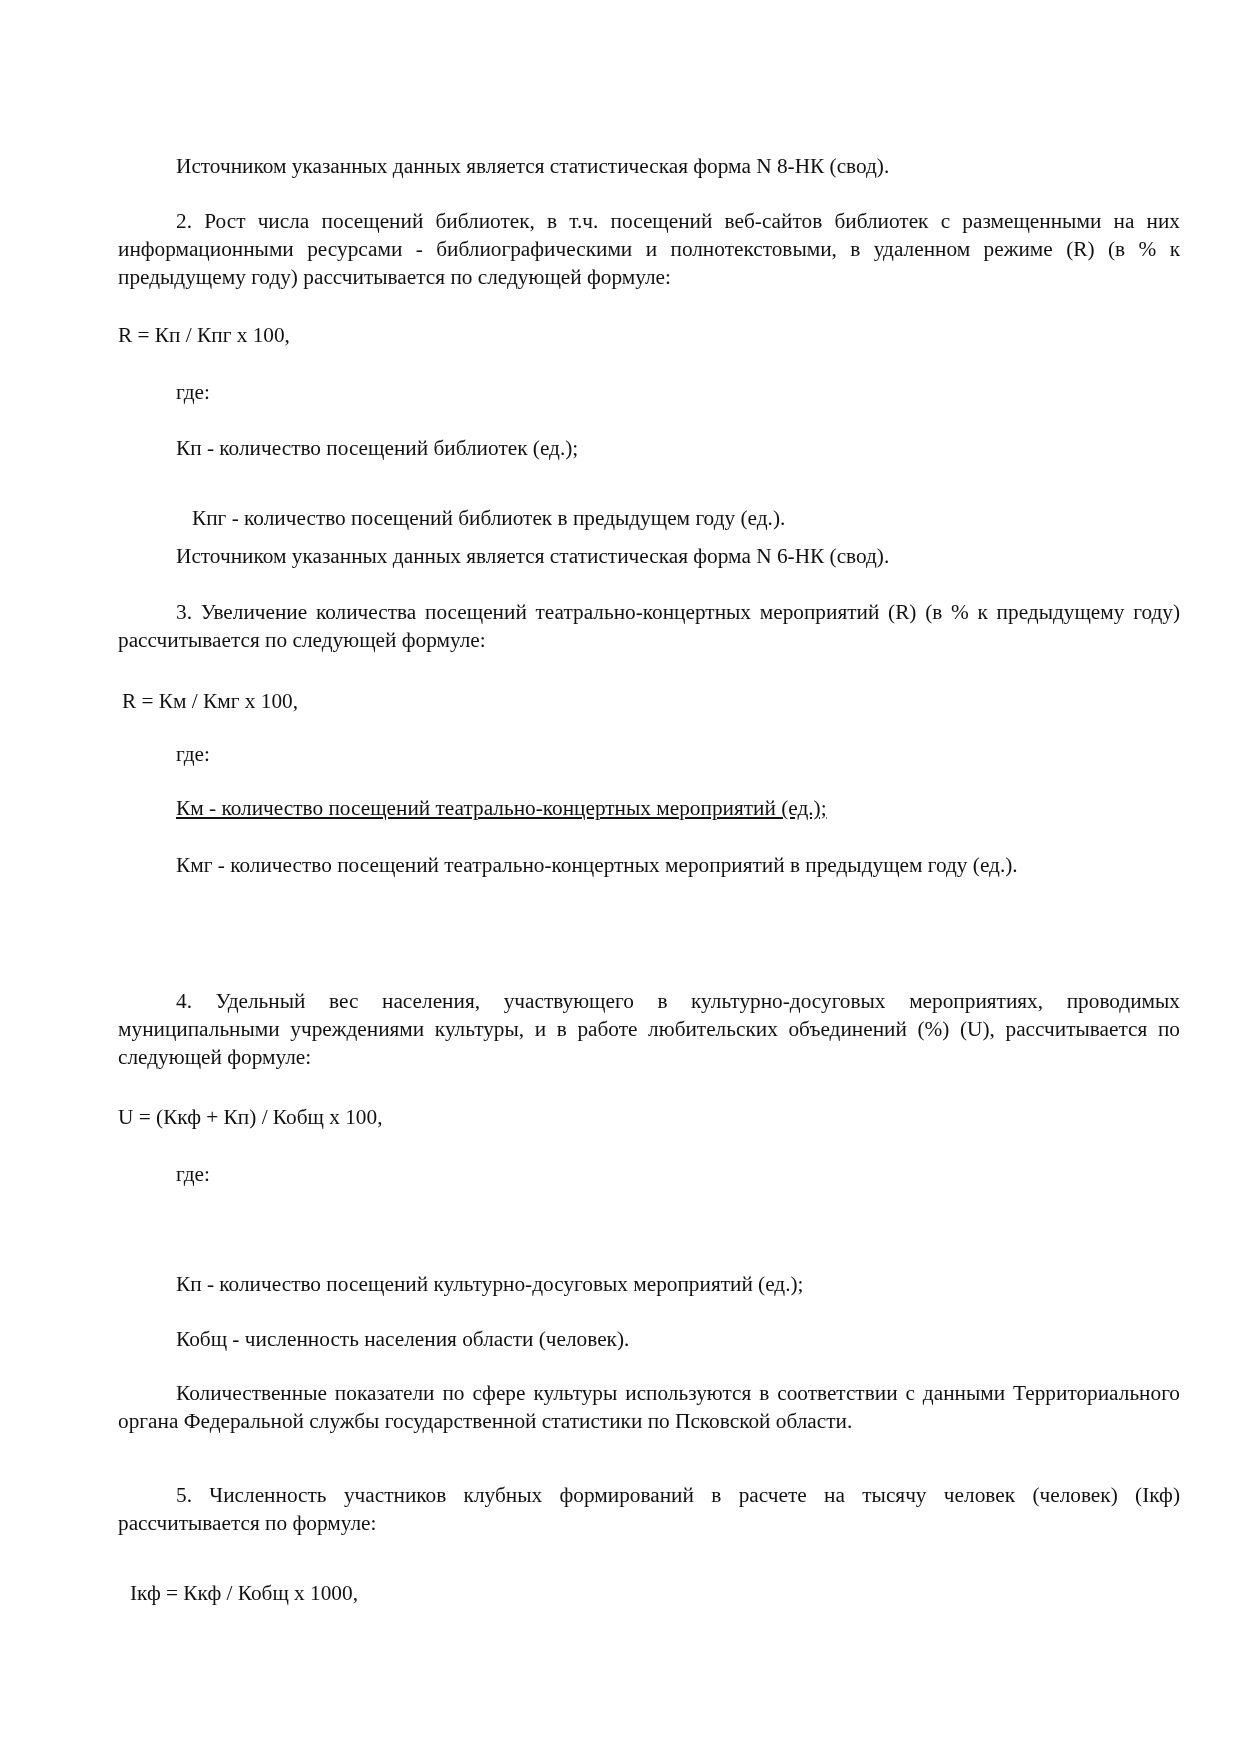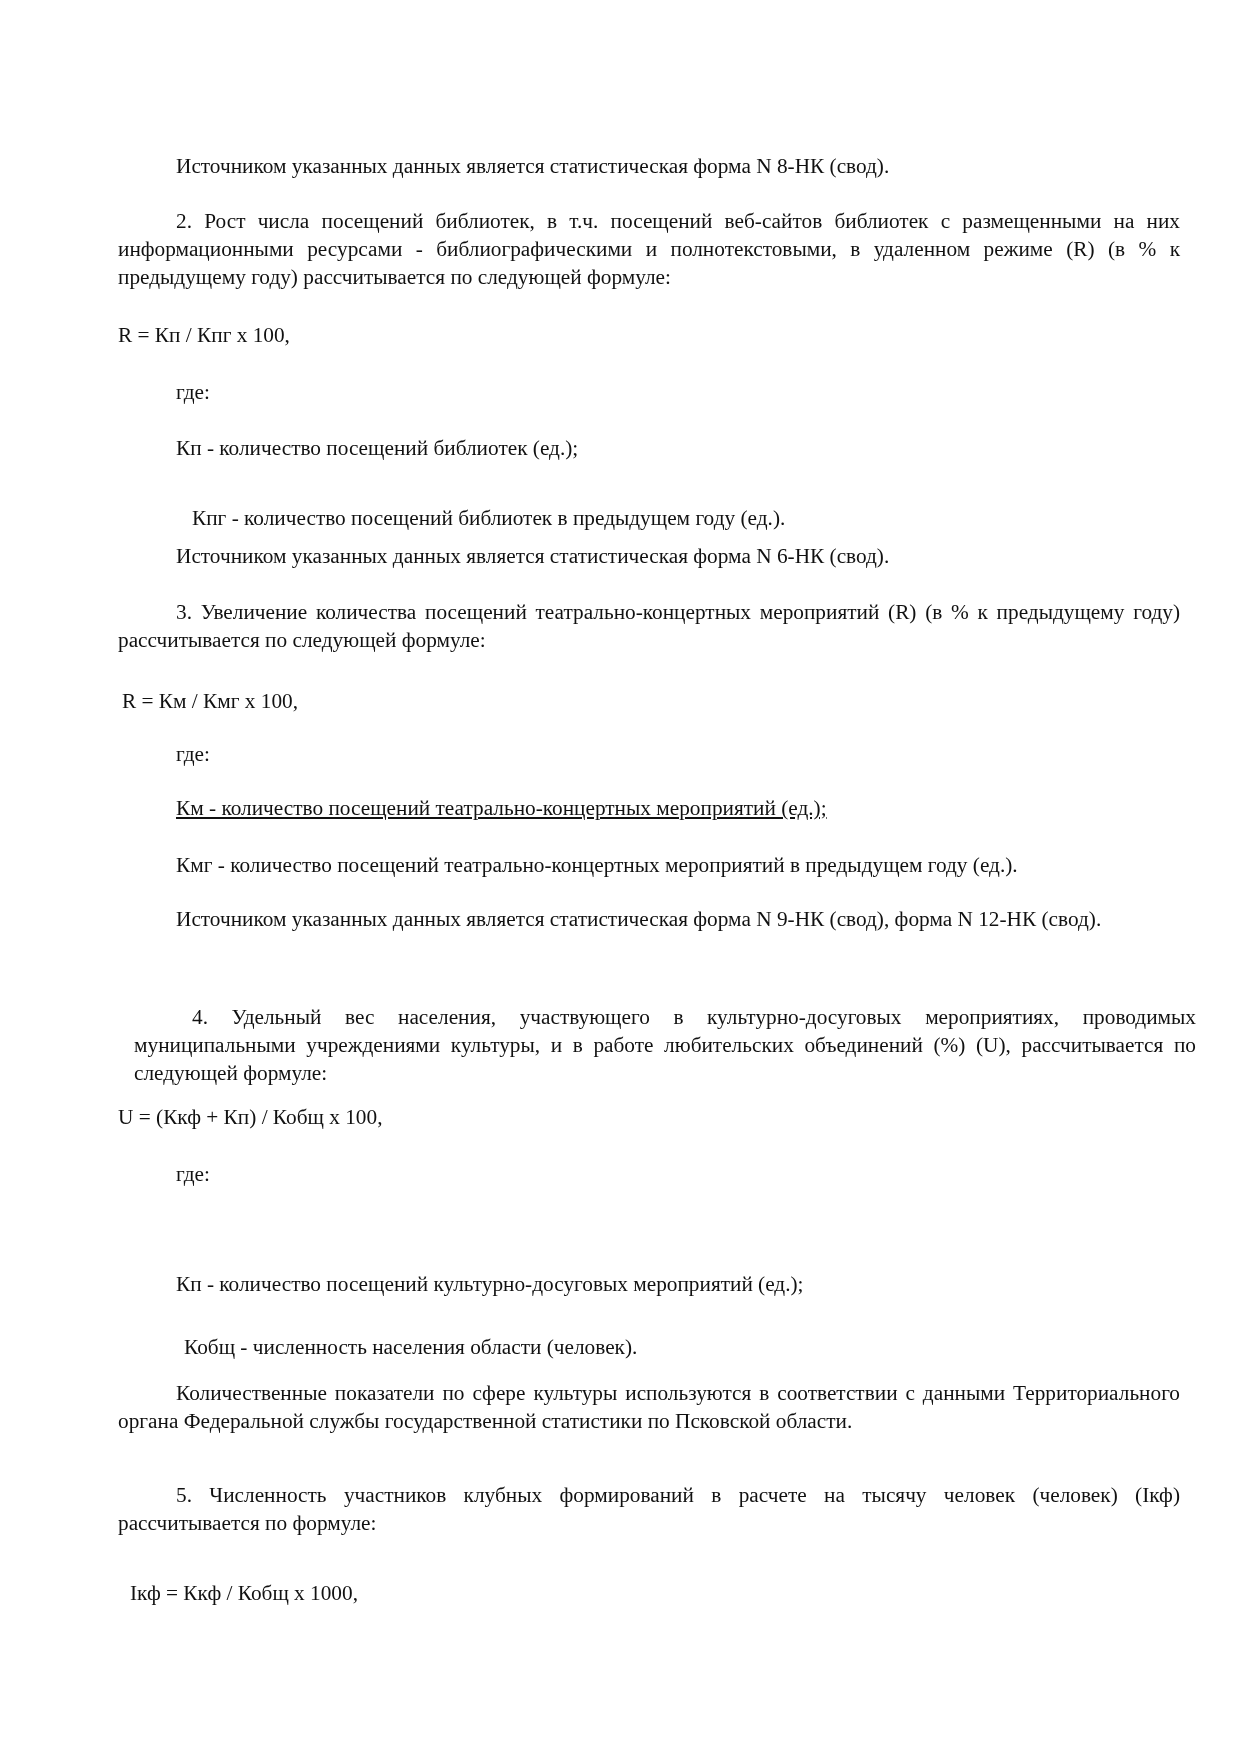--- a/index.html
+++ b/index.html
@@ -21,22 +21,21 @@
   <p class="blk formula" style="top:321px;margin:0;">R = Кп / Кпг х 100,</p>
   <p class="blk lbl" style="top:378px;margin:0;">где:</p>
   <p class="blk lbl" style="top:434px;margin:0;">Кп - количество посещений библиотек (ед.);</p>
   <p class="blk lbl" style="top:488px;margin:16px;">Кпг - количество посещений библиотек в предыдущем году (ед.).</p>
   <p class="blk ind" style="top:542px;margin:0;">Источником указанных данных является статистическая форма N 6-НК (свод).</p>
   <p class="blk ind" style="top:598px;margin:0;">3. Увеличение количества посещений театрально-концертных мероприятий (R) (в % к предыдущему году) рассчитывается по следующей формуле:</p>
   <p class="blk formula" style="top:683px;margin:4px;">R = Км / Кмг х 100,</p>
   <p class="blk lbl" style="top:740px;margin:0;">где:</p>
   <p class="blk lbl" style="top:794px;margin:0;text-decoration:underline;">Км - количество посещений театрально-концертных мероприятий (ед.);</p>
   <p class="blk lbl" style="top:851px;margin:0;">Кмг - количество посещений театрально-концертных мероприятий в предыдущем году (ед.).</p>
-  <p class="blk ind" style="top:905px;margin:0;">Источником указанных данных является статистическая форма N 9-НК (свод), форма N 12-НК (свод).</p>
-  <p class="blk ind" style="top:987px;margin:16px;">4. Удельный вес населения, участвующего в культурно-досуговых мероприятиях, проводимых муниципальными учреждениями культуры, и в работе любительских объединений (%) (U), рассчитывается по следующей формуле:</p>
+  <p class="blk ind" style="top:987px;margin:0;">4. Удельный вес населения, участвующего в культурно-досуговых мероприятиях, проводимых муниципальными учреждениями культуры, и в работе любительских объединений (%) (U), рассчитывается по следующей формуле:</p>
   <p class="blk formula" style="top:1103px;margin:0;">U = (Ккф + Кп) / Кобщ х 100,</p>
   <p class="blk lbl" style="top:1160px;margin:0;">где:</p>
   <p class="blk lbl" style="top:1270px;margin:0;">Кп - количество посещений культурно-досуговых мероприятий (ед.);</p>
-  <p class="blk lbl" style="top:1325px;margin:8px;text-align:right;">Кобщ - численность населения области (человек).</p>
+  <p class="blk lbl" style="top:1325px;margin:0;text-align:right;">Кобщ - численность населения области (человек).</p>
   <p class="blk ind" style="top:1379px;margin:0;">Количественные показатели по сфере культуры используются в соответствии с данными Территориального органа Федеральной службы государственной статистики по Псковской области.</p>
   <p class="blk ind" style="top:1481px;margin:0;">5. Численность участников клубных формирований в расчете на тысячу человек (человек) (Iкф) рассчитывается по формуле:</p>
   <p class="blk formula" style="top:1567px;margin:12px;">Iкф = Ккф / Кобщ х 1000,</p>
 </div>
 
 </body></html>

